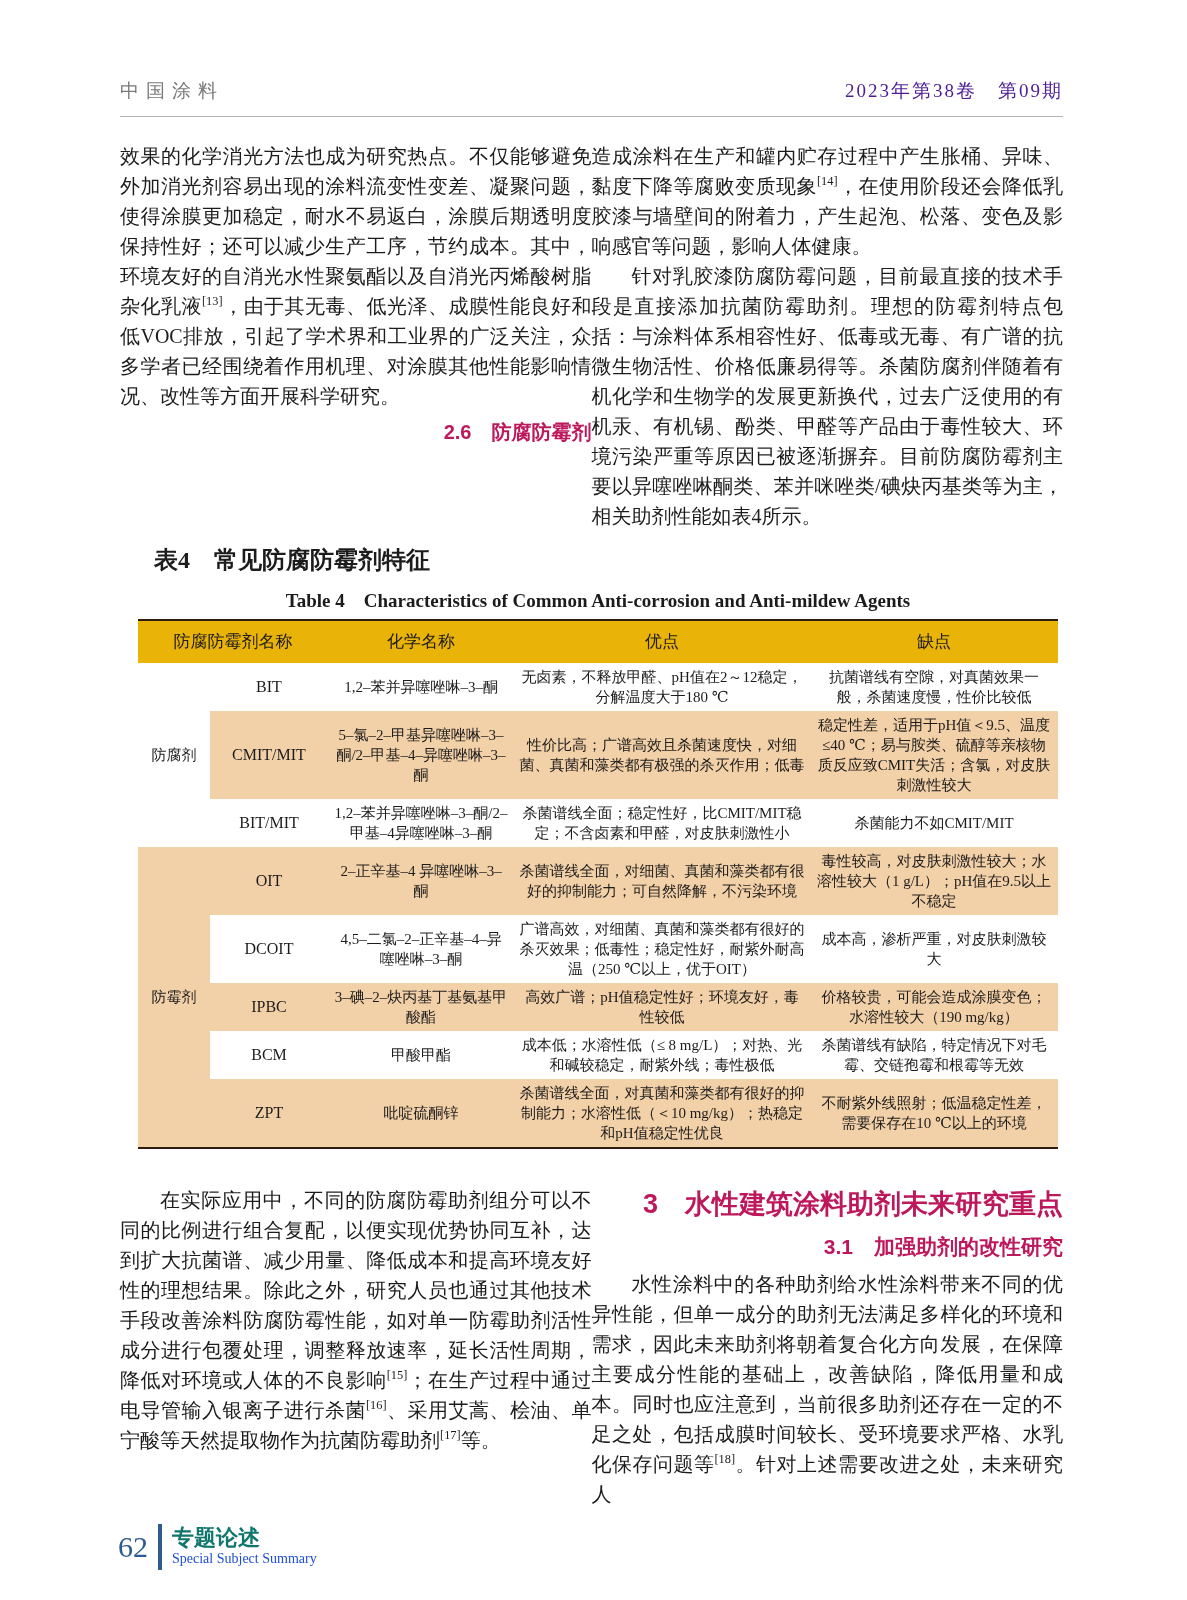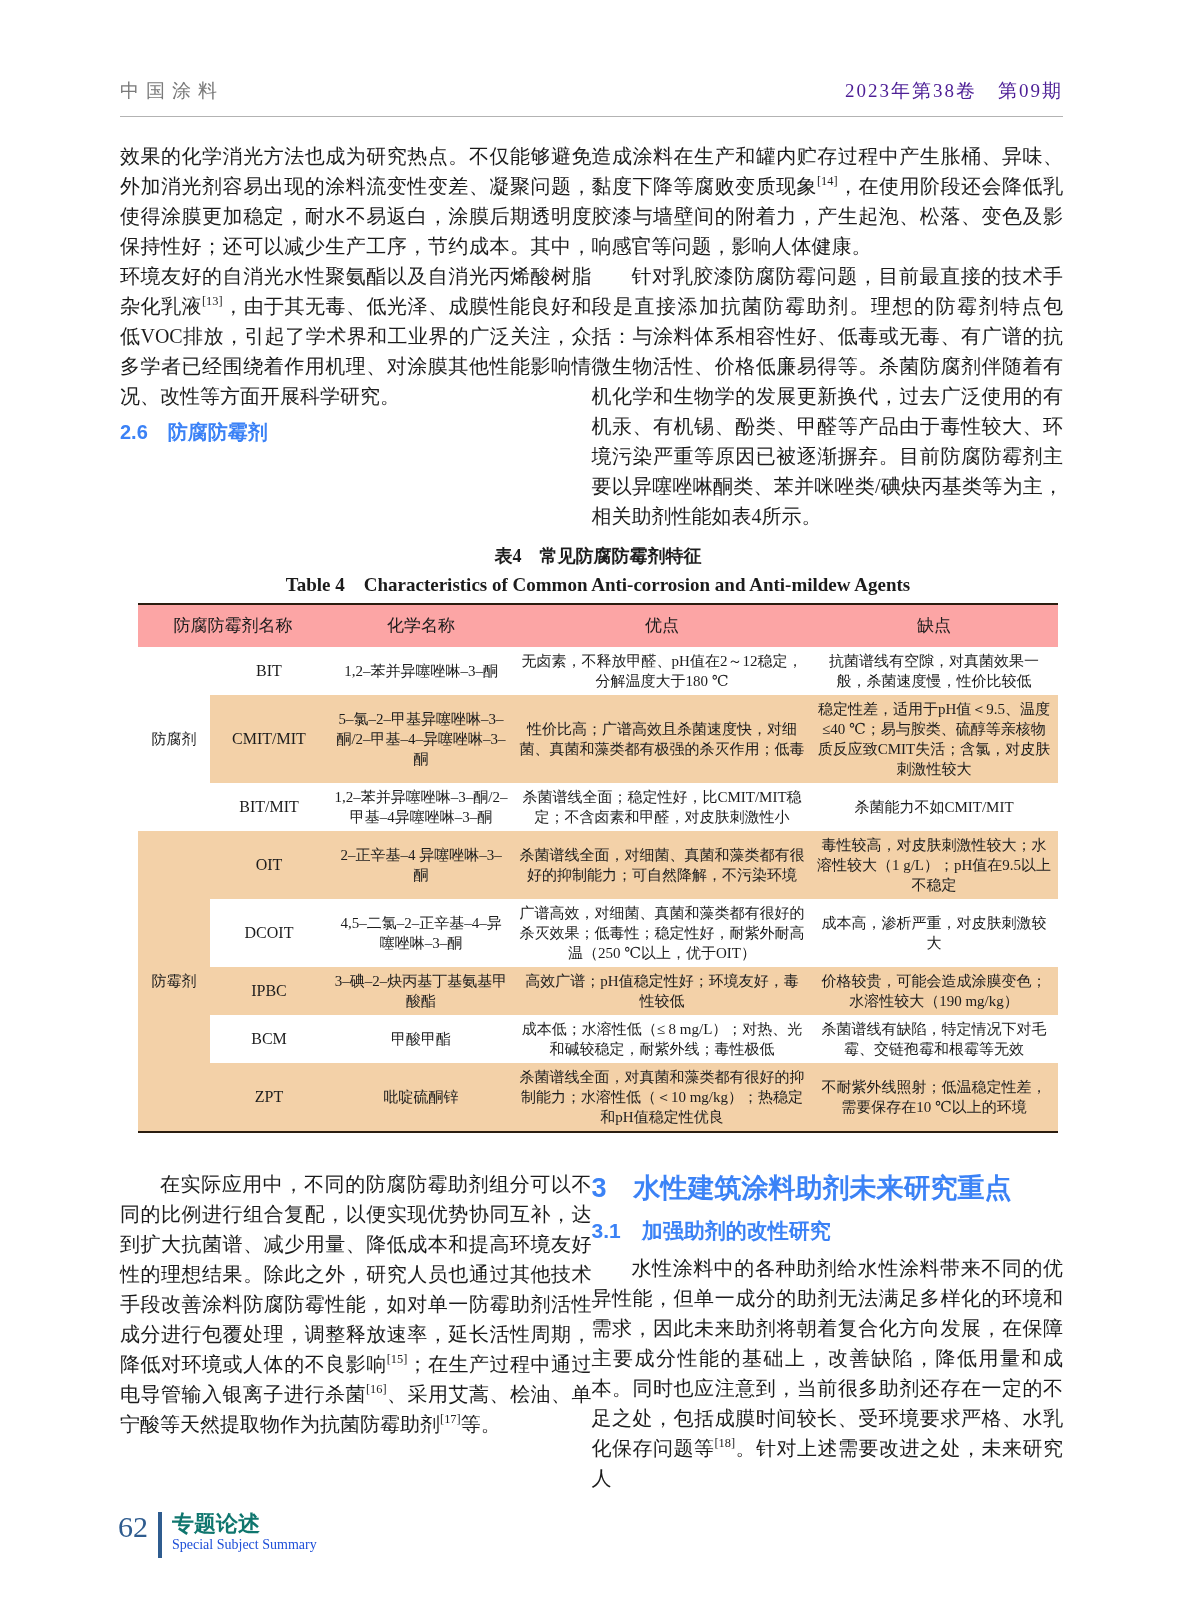--- a/index.html
+++ b/index.html
@@ -24,52 +24,52 @@
   
   .cols{display:flex;margin-top:24px;}
   .col{flex:1 1 0;min-width:0;}
   .para{
     font-size:20px;line-height:30px;text-align:justify;margin:0;
   }
   .para.indent{text-indent:2em;}
   sup{font-size:0.62em;line-height:0;}
   .h-orange{
     font-family:"Liberation Sans","DejaVu Sans",sans-serif;
-    color:#3b82f6;font-weight:bold;margin:6px 0 4px 0;
+    color:#be185d;font-weight:bold;margin:6px 0 4px 0;text-align:right;
   }
   .h-sub{font-size:20px;line-height:30px;}
   .h-big{font-size:27px;line-height:38px;margin:0 0 8px 0;}
   .h-mid{font-size:21px;line-height:32px;margin:2px 0 6px 0;}
   
   .tblwrap{margin:12px 0 0 18px;width:920px;}
   .tbl-title-zh{
-    text-align:center;font-weight:bold;font-size:18px;line-height:26px;margin:4px;
+    font-weight:bold;font-size:24px;line-height:26px;margin:16px;
   }
   .tbl-title-en{
     text-align:center;font-weight:bold;font-size:19px;line-height:24px;margin:2px 0 6px 0;
   }
   table.agents{
     border-collapse:collapse;width:920px;table-layout:fixed;
     border-top:2px solid #2b1d10;border-bottom:2px solid #2b1d10;
     font-size:15px;line-height:20px;
   }
   table.agents td,table.agents th{
     padding:4px 5px;text-align:center;vertical-align:middle;
     font-weight:normal;word-break:break-word;
   }
   table.agents thead th{
-    background:#fca5a5;font-size:17px;padding:11px 5px;
+    background:#eab308;font-size:17px;padding:11px 5px;
   }
   td.tan{background:#f3d1a8;}
   td.white{background:#ffffff;}
   td.name{font-size:16px;}
   
   .footer{
-    position:absolute;left:118px;bottom:42px;
-    display:flex;align-items:flex-start;gap:10px;
+    position:absolute;left:118px;bottom:30px;
+    display:flex;align-items:center;gap:10px;
   }
   .footer .pagenum{font-size:30px;color:#2f5c8f;line-height:1;}
   .footer .vbar{width:4px;height:46px;background:#2f5c8f;}
   .footer .sec-zh{
     font-family:Liberation Sans, sans-serif;
     font-size:22px;font-weight:bold;color:#0f766e;line-height:24px;
   }
   .footer .sec-en{font-size:14px;color:#1d4ed8;line-height:18px;}
 </style>
 </head>

